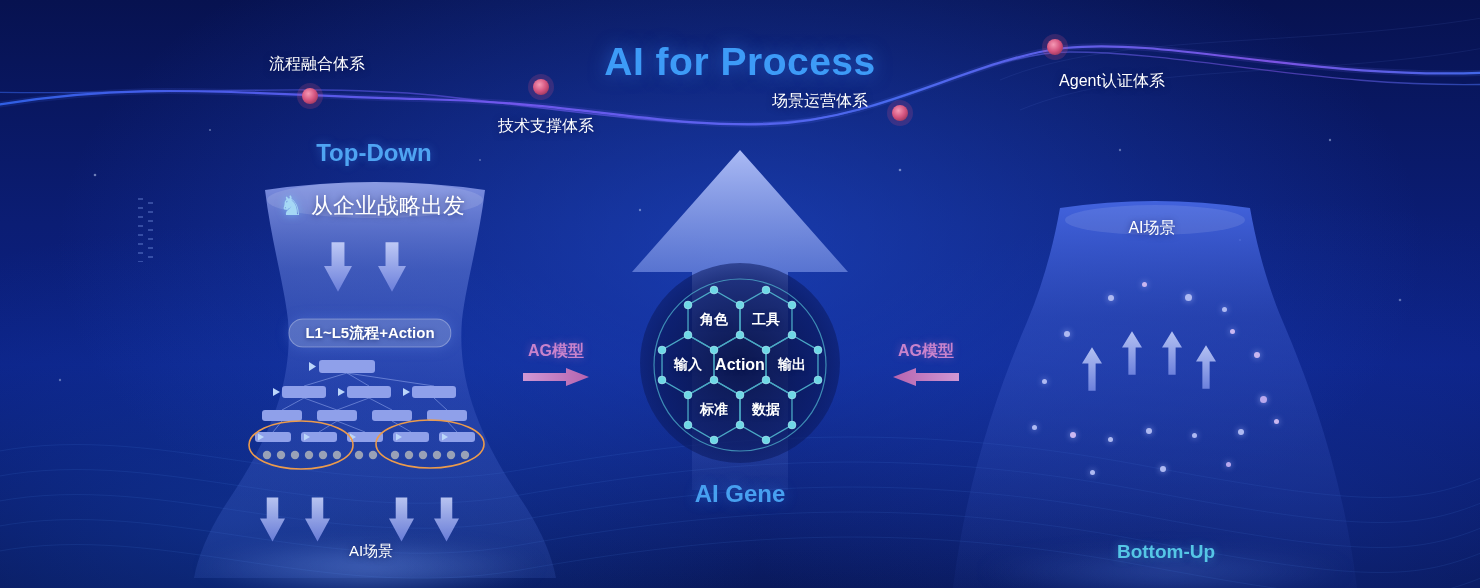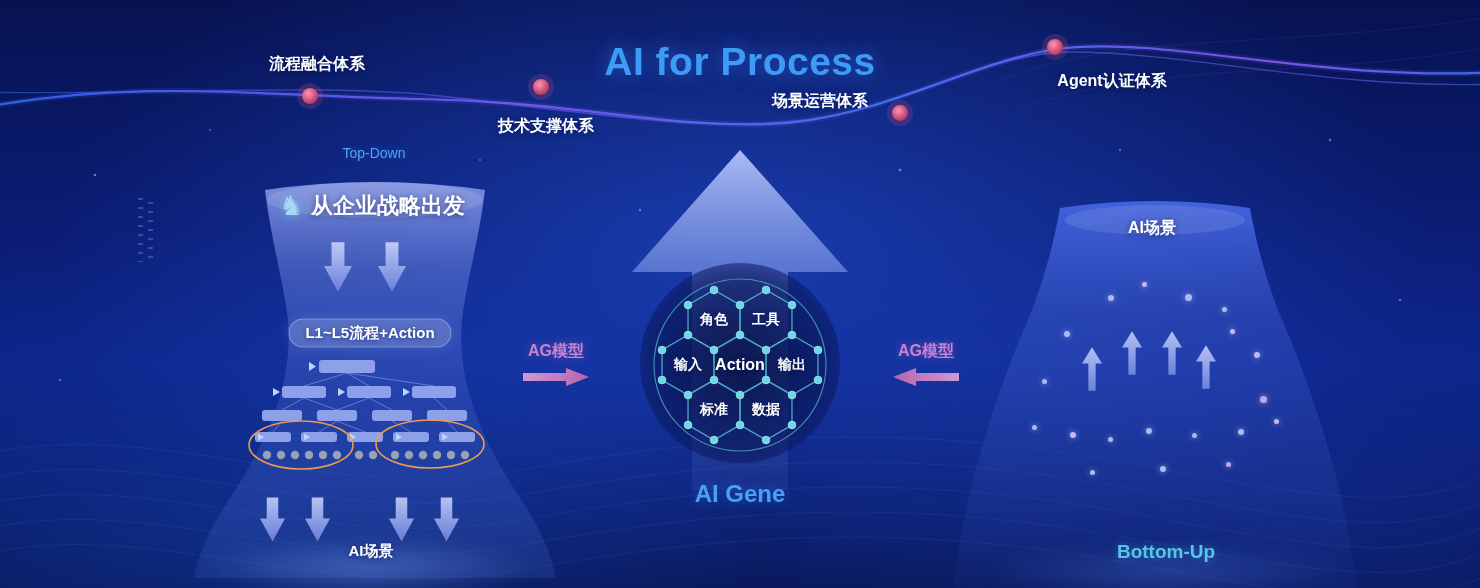--- a/index.html
+++ b/index.html
@@ -7,25 +7,25 @@
   html,body{width:100%;height:100%}
   body{background:#04103c;font-family:"Liberation Sans","DejaVu Sans",sans-serif;overflow:hidden}
   .stage{position:relative;width:1480px;height:588px;overflow:hidden;
     background:
       radial-gradient(ellipse 950px 520px at 50% 42%, rgba(38,88,225,.50), rgba(10,30,120,0) 72%),
       radial-gradient(ellipse 760px 420px at 16% 88%, rgba(25,85,210,.32), rgba(0,0,0,0) 70%),
       radial-gradient(ellipse 760px 420px at 86% 84%, rgba(28,66,190,.30), rgba(0,0,0,0) 70%),
       linear-gradient(180deg,#071250 0%, #0b1d74 38%, #0c2184 62%, #081655 100%);}
   .abs{position:absolute}
   .ctr{transform:translate(-50%,-50%)}
-  .lbl{color:#ffffff;font-weight:bold;white-space:nowrap;text-shadow:0 1px 6px rgba(0,10,60,.55)}
+  .lbl{color:#ffffff;font-weight:normal;white-space:nowrap;text-shadow:0 1px 6px rgba(0,10,60,.55)}
   .title{left:50%;top:40px;transform:translateX(-50%);font-size:39px;font-weight:bold;color:#3d9bf7;
          letter-spacing:.5px;text-shadow:0 0 18px rgba(60,140,255,.5);white-space:nowrap}
   .sys{font-size:16px}
-  .h-topdown{font-size:14px;font-weight:normal;color:#4fa4f2;white-space:nowrap;text-shadow:0 0 10px rgba(70,150,255,.4)}
+  .h-topdown{font-size:24px;font-weight:bold;color:#4fa4f2;white-space:nowrap;text-shadow:0 0 10px rgba(70,150,255,.4)}
   .h-bottomup{font-size:19px;font-weight:bold;color:#55c6e6;white-space:nowrap;text-shadow:0 0 10px rgba(80,190,240,.4)}
   .h-gene{font-size:24px;font-weight:bold;color:#47a0f0;white-space:nowrap;text-shadow:0 0 14px rgba(60,140,255,.45)}
   .ag{font-size:16px;font-weight:bold;color:#c883cc;white-space:nowrap;text-shadow:0 0 8px rgba(190,110,200,.45)}
   .row{display:flex;align-items:center;gap:8px}
   .knight{font-size:27px;color:#a5d8f5;line-height:1;text-shadow:0 0 8px rgba(120,200,255,.6)}
   .pill{background:rgba(225,235,255,.22);border:1px solid rgba(255,255,255,.28);border-radius:16px;
         padding:4px 16px;font-size:15px;color:#fff;font-weight:bold;white-space:nowrap;
         text-shadow:0 1px 4px rgba(0,20,80,.6);box-shadow:0 0 14px rgba(120,160,255,.25)}
   .cell{position:absolute;transform:translate(-50%,-50%);color:#fff;font-weight:bold;font-size:14px;
         text-shadow:0 1px 4px rgba(0,20,80,.7);white-space:nowrap}

